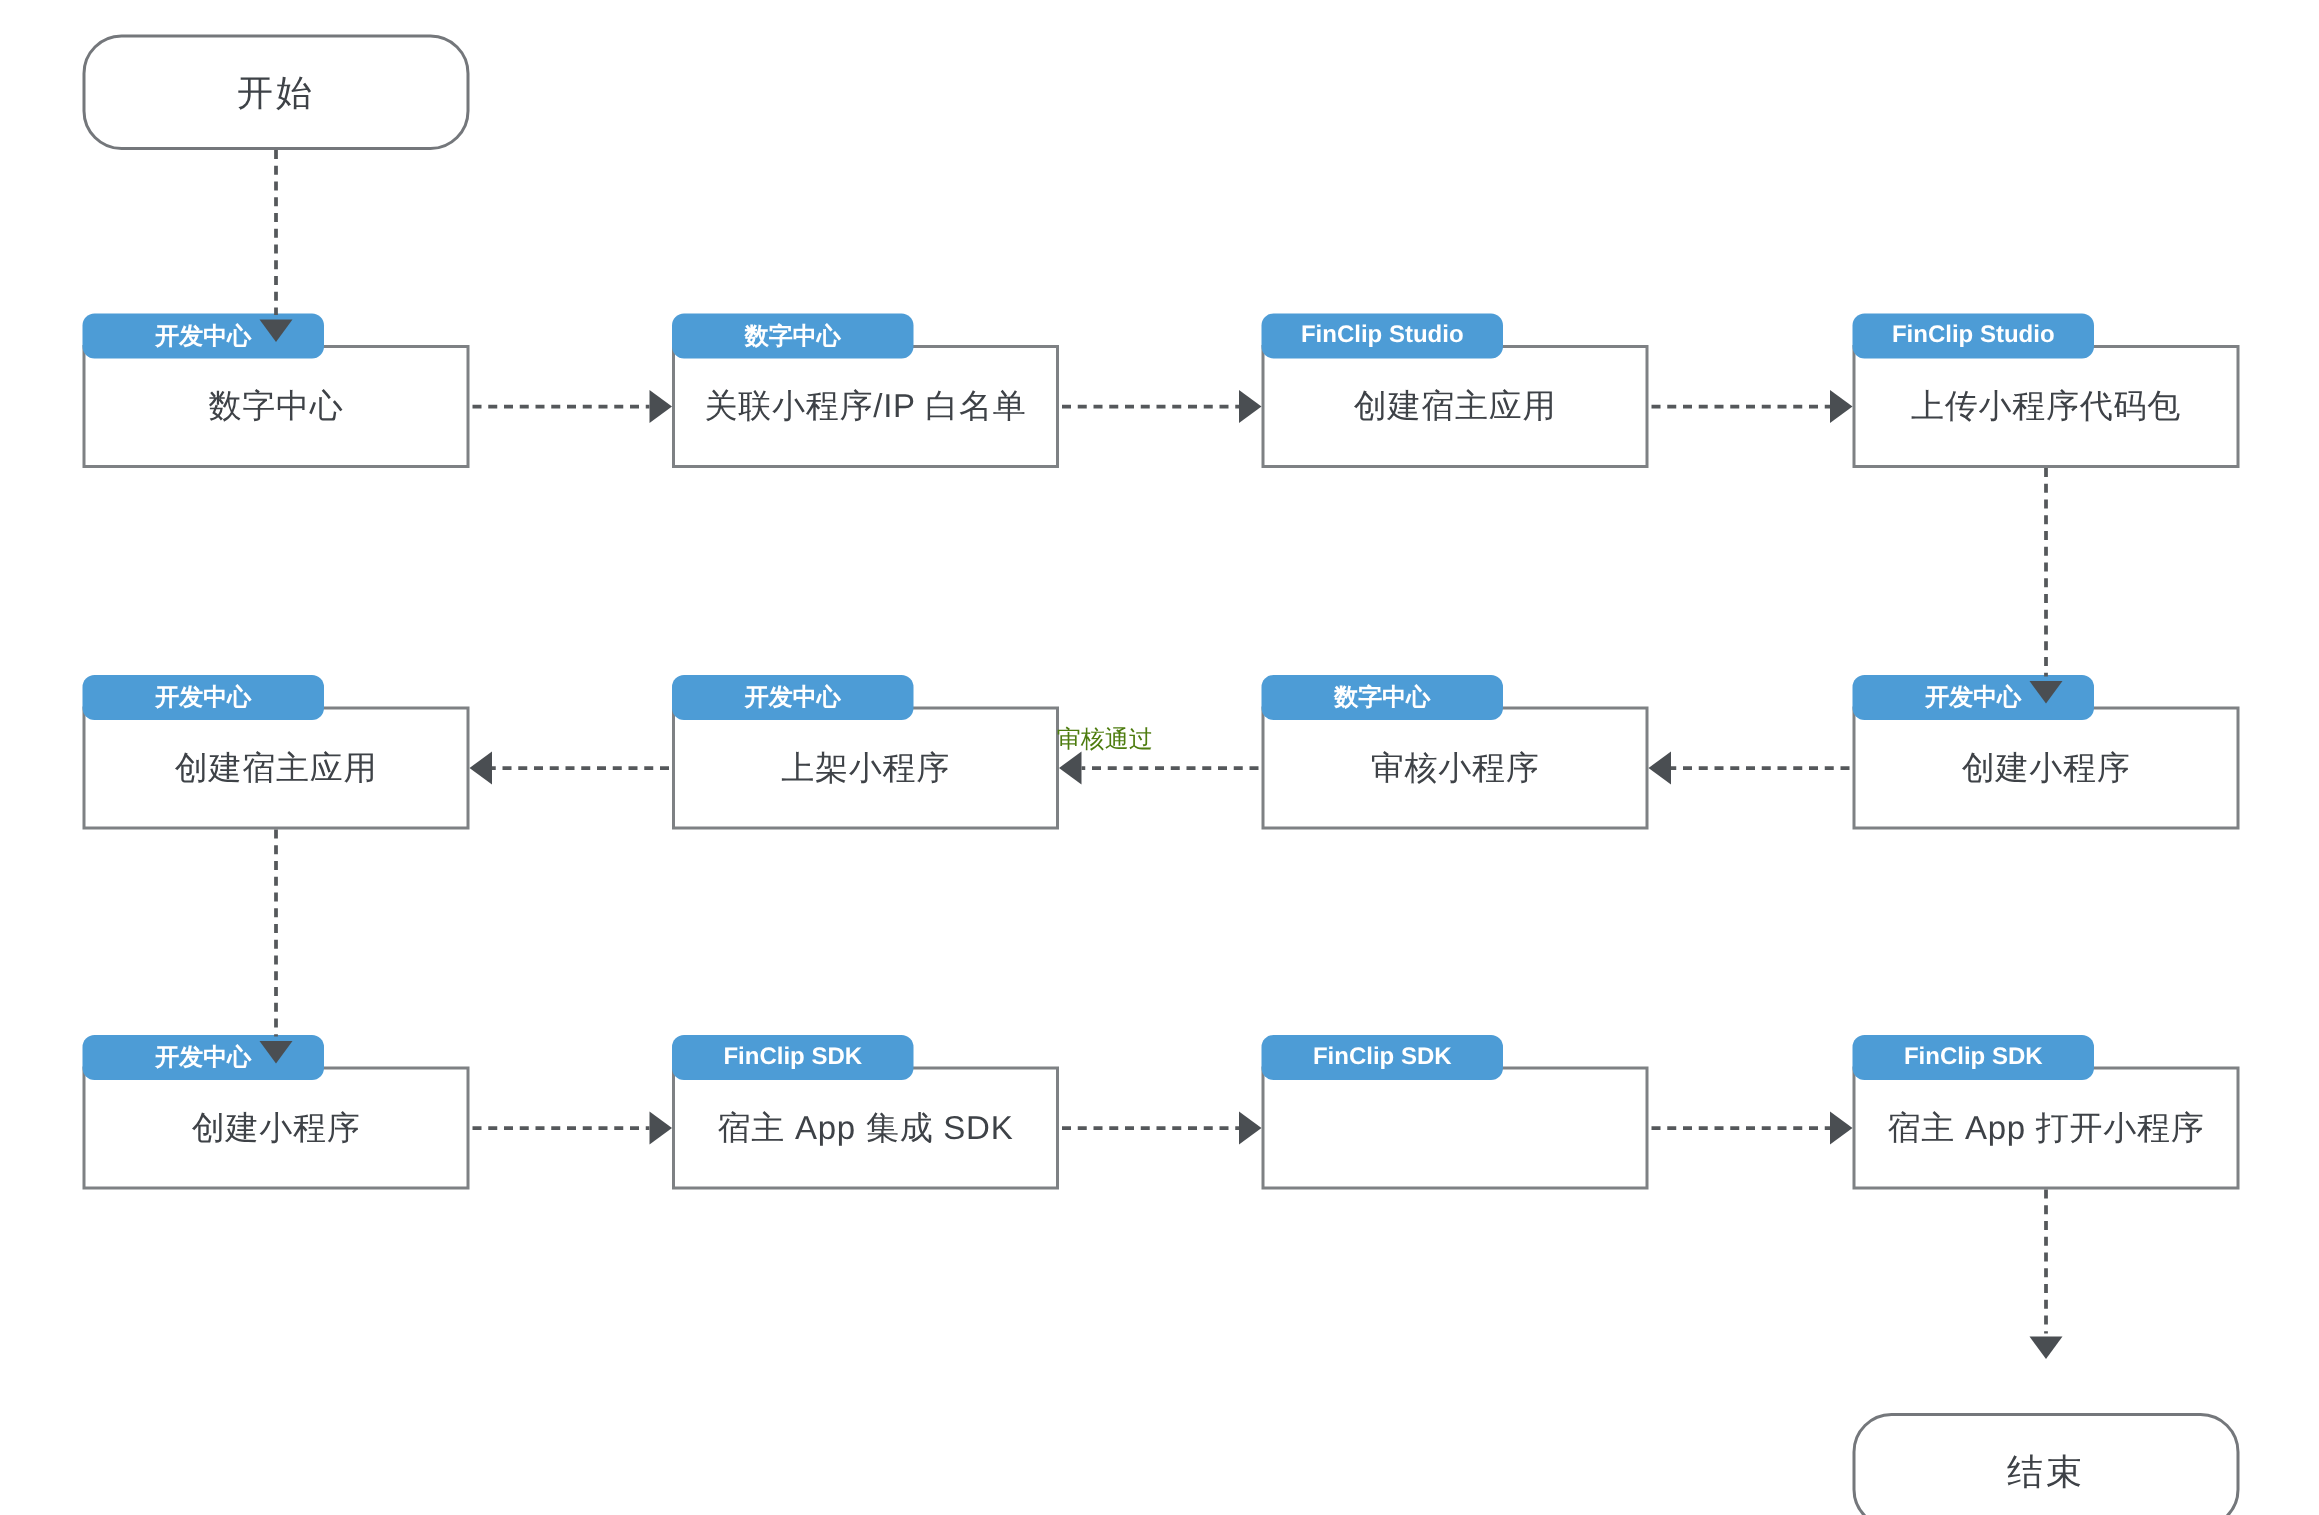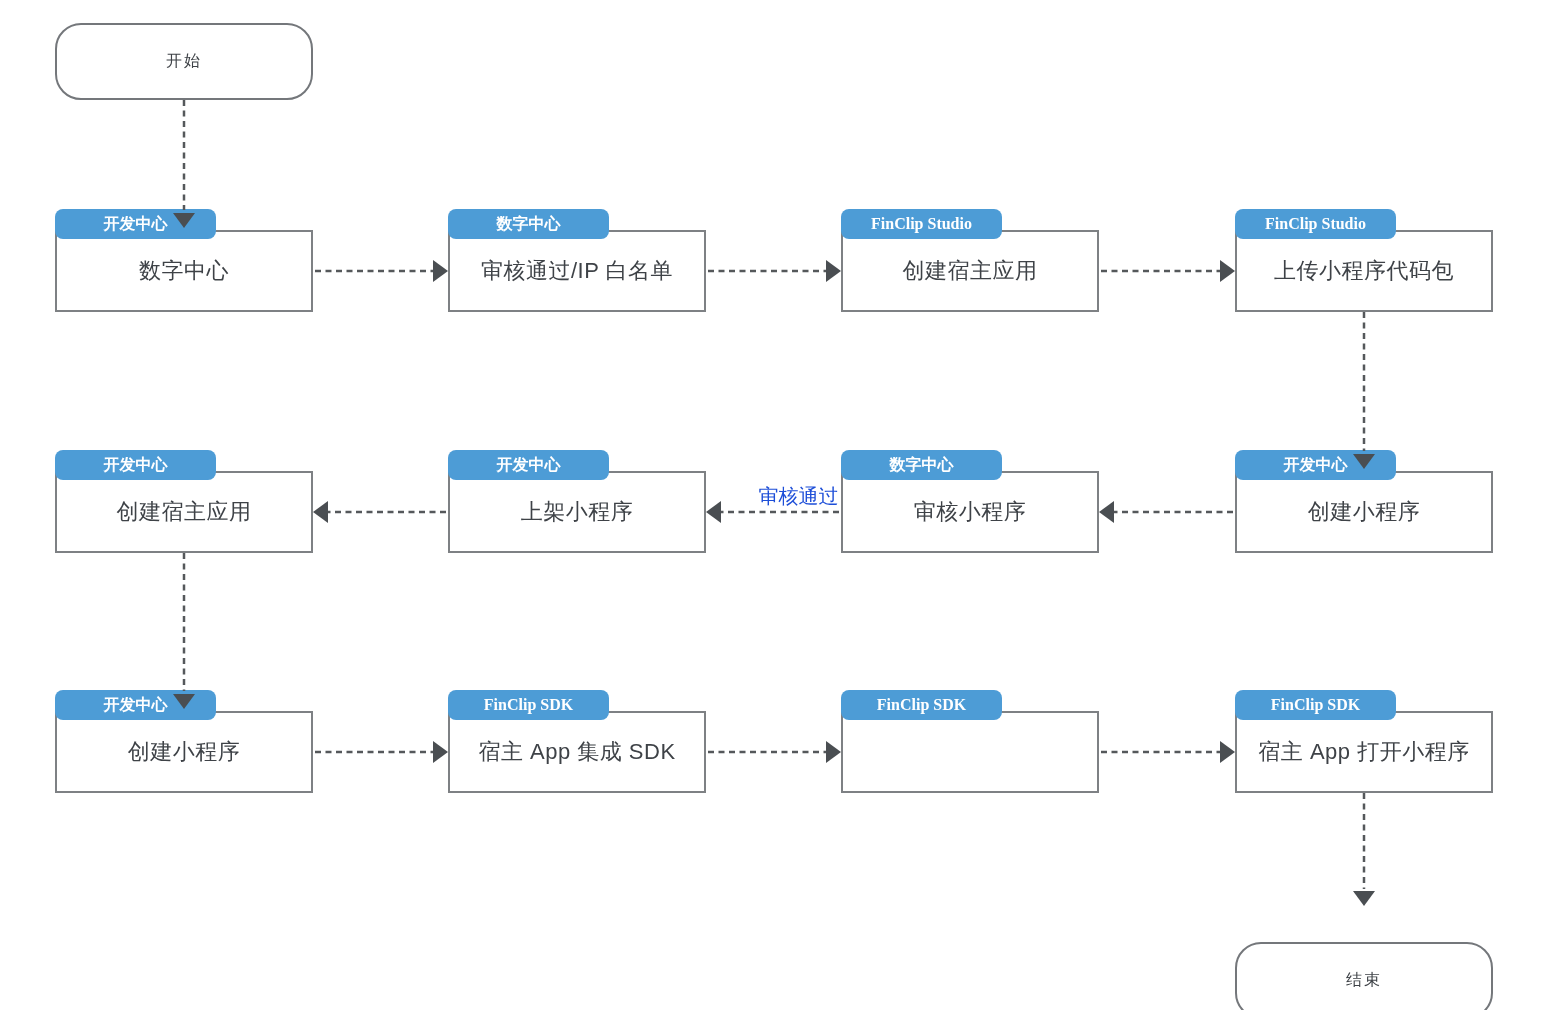--- a/index.html
+++ b/index.html
@@ -48,47 +48,46 @@
     background: #4D9CD6;
     border-radius: 8px;
     color: #ffffff;
     font-size: 16px;
     font-weight: bold;
     display: flex;
     align-items: center;
     justify-content: center;
     white-space: nowrap;
     z-index: 2;
-    font-family: Liberation Serif, serif;
   }
   .terminal {
     position: absolute;
     width: 254px;
     height: 73px;
     background: #ffffff;
     border: 2px solid #74777B;
     border-radius: 26px;
     display: flex;
     align-items: center;
     justify-content: center;
     z-index: 1;
   }
   .terminal .label {
-    font-size: 16px;
+    font-size: 24px;
     color: #3E4247;
     letter-spacing: 2px;
   }
   .edge-label {
     position: absolute;
-    left: 730px;
+    left: 668px;
     top: 483px;
     width: 137px;
     text-align: center;
-    font-size: 20px;
-    color: #1d4ed8;
+    font-size: 16px;
+    color: #4d7c0f;
     z-index: 3;
   }
 </style>
 </head>
 <body>
 
 <div class="canvas">
 
   <svg class="edges" width="1546" height="1010" viewBox="0 0 1546 1010">
     <g stroke="#55585B" stroke-width="2.5" stroke-dasharray="6 4.5" fill="none">
@@ -133,21 +132,21 @@
   <div class="terminal" style="left:55px;top:23px;">
     <span class="label">开始</span>
   </div>
 
   <div class="node" style="left:55px;top:230px;">
     <span class="tag">开发中心</span>
     <span class="label">数字中心</span>
   </div>
   <div class="node" style="left:448px;top:230px;">
     <span class="tag">数字中心</span>
-    <span class="label">审核通过/IP 白名单</span>
+    <span class="label">关联小程序/IP 白名单</span>
   </div>
   <div class="node" style="left:841px;top:230px;">
     <span class="tag">FinClip Studio</span>
     <span class="label">创建宿主应用</span>
   </div>
   <div class="node" style="left:1235px;top:230px;">
     <span class="tag">FinClip Studio</span>
     <span class="label">上传小程序代码包</span>
   </div>
 

